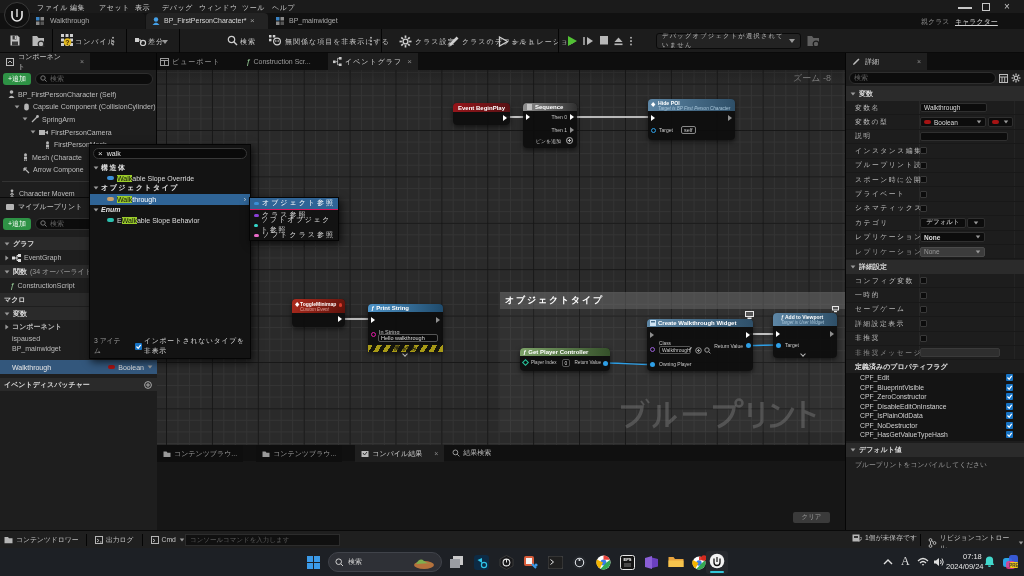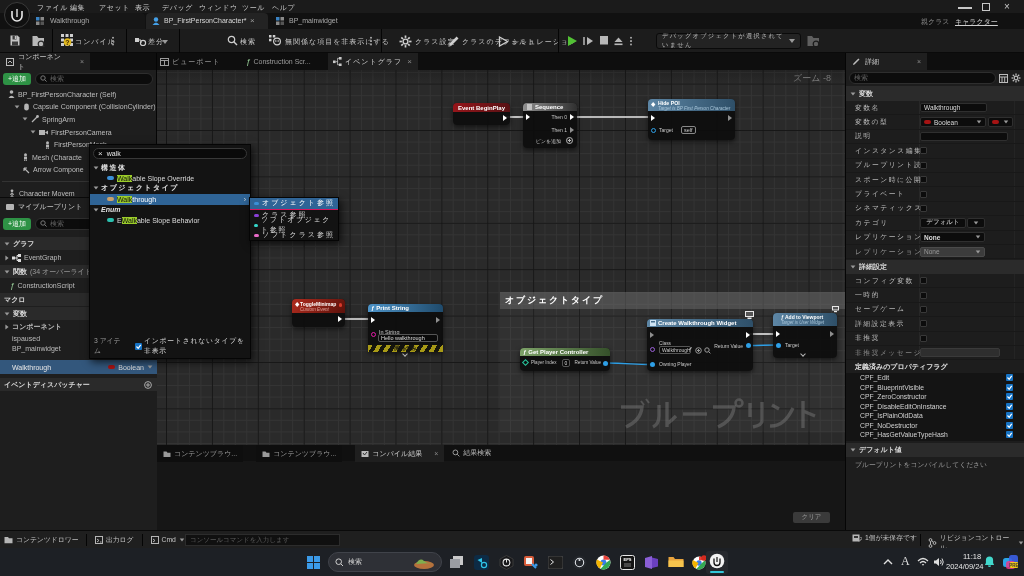--- a/index.html
+++ b/index.html
@@ -801,21 +801,21 @@
       <path d="M1 6 L5 2 L9 6" stroke="#dfdfdf" stroke-width="1.4" fill="none"></path>
     </svg>
  <span class="ab" style="left:901px;top:6px;color:#dfdfdf;font-size:12px;font-family:'Liberation Serif',serif;">A</span>
  <svg class="ab" style="left:917px;top:9px;" width="12" height="10">
       <path d="M1 4 Q6 -1 11 4 M3 6 Q6 3 9 6 M5.2 8 Q6 7.2 6.8 8" stroke="#dfdfdf" stroke-width="1.2" fill="none"></path>
     </svg>
  <svg class="ab" style="left:933px;top:9px;" width="11" height="10">
       <path d="M1 3.5 h2 L6 1 v8 L3 6.5 h-2 z" fill="#dfdfdf"></path>
       <path d="M7.5 3 Q9 5 7.5 7 M9 1.5 Q11.5 5 9 8.5" stroke="#dfdfdf" fill="none" stroke-width="1"></path>
     </svg>
- <span class="ab" style="left:963px;top:4px;font-size:7.5px;color:#e8e8e8;">11:18</span>
+ <span class="ab" style="left:963px;top:4px;font-size:7.5px;color:#e8e8e8;">07:18</span>
  <span class="ab" style="left:946px;top:14px;font-size:7.5px;color:#e8e8e8;">2024/09/24</span>
  <svg class="ab" style="left:984px;top:8px;" width="11" height="12">
       <path d="M5.5 0.5 a3.6 3.6 0 0 1 3.6 3.6 v3 l1 1.8 H0.9 l1 -1.8 v-3 A3.6 3.6 0 0 1 5.5 0.5 z" fill="#42d8cd"></path>
       <path d="M4 9.5 a1.5 1.5 0 0 0 3 0" fill="#42d8cd"></path>
     </svg>
  <svg class="ab" style="left:1002px;top:6px;" width="17" height="17">
       <rect x="1" y="4" width="9" height="9" rx="2.5" fill="#2aa4e8"></rect>
       <rect x="7" y="1" width="9" height="9" rx="2.5" fill="#3b5fe8" opacity="0.9"></rect>
       <rect x="4" y="7" width="9" height="8" rx="2.5" fill="#e83b8a" opacity="0.85"></rect>
       <rect x="8" y="8" width="8" height="6" rx="1" fill="#f4c818"></rect>

